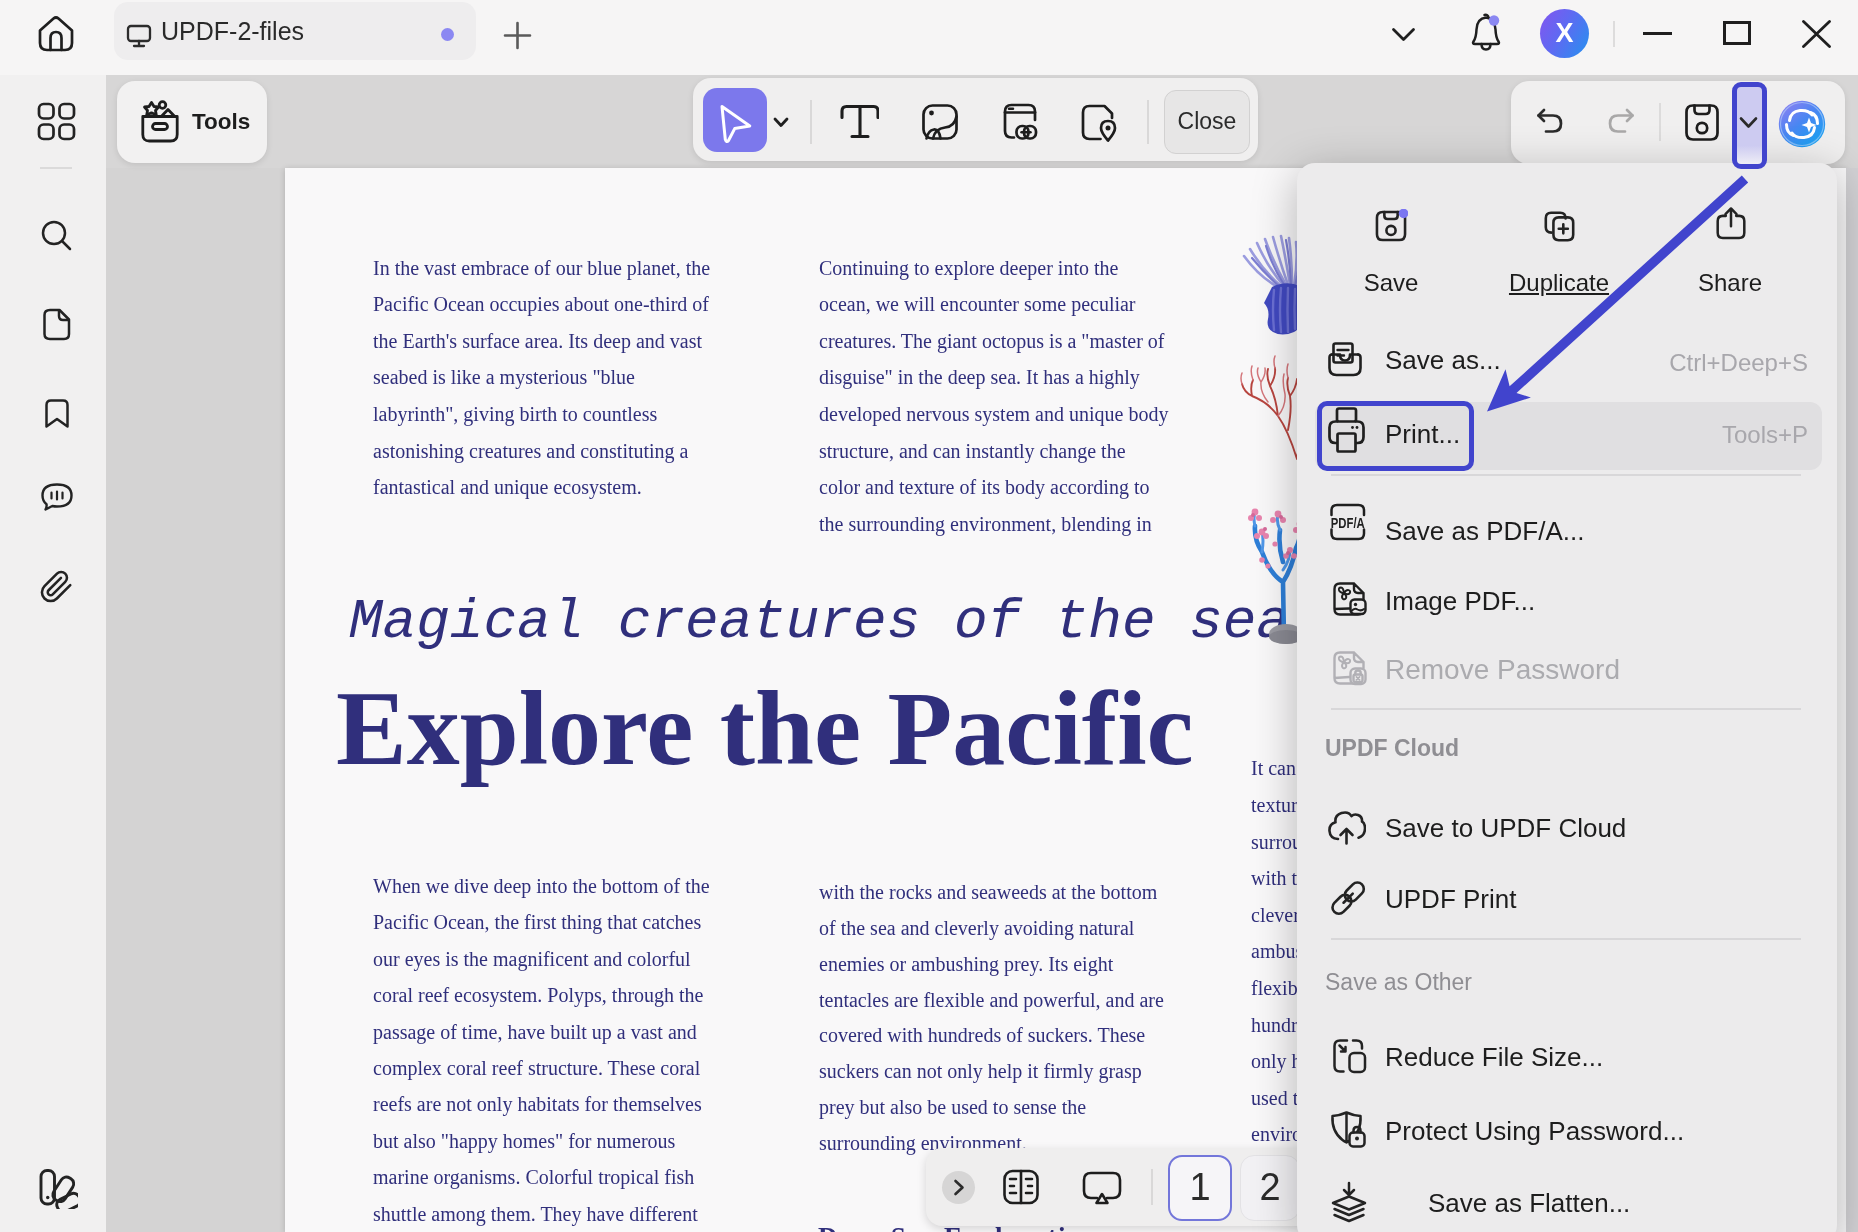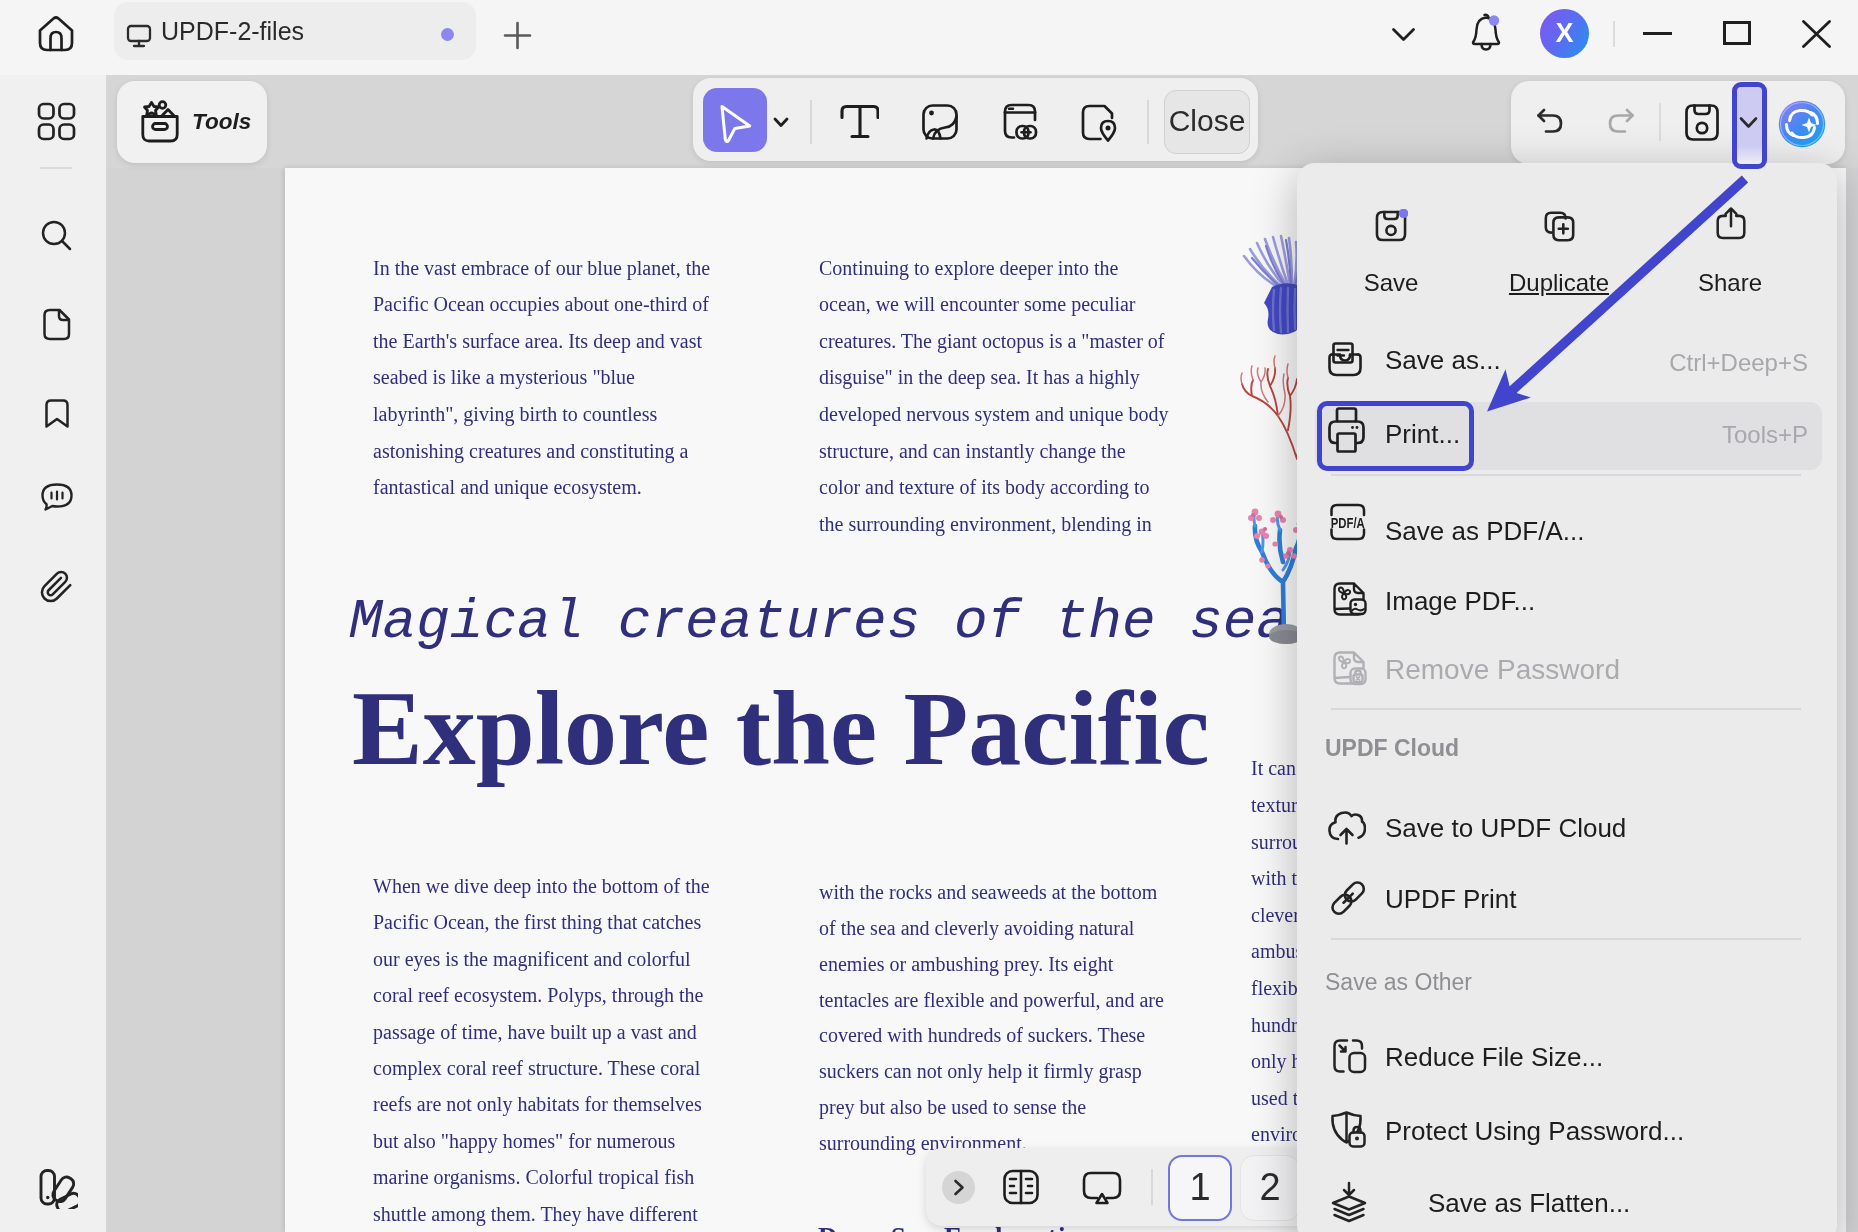--- a/index.html
+++ b/index.html
@@ -82,21 +82,21 @@
 </svg>
 
 <div class="abs" style="left:106px;top:75px;width:1752px;height:93px;background:#d7d6d6;"></div>
 <div class="abs" style="left:106px;top:168px;width:1752px;height:1064px;background:#d4d3d3;"></div>
 <div class="abs" style="left:285px;top:168px;width:1561px;height:1064px;background:#f9f8f9;box-shadow:0 1px 6px rgba(0,0,0,0.18);"></div>
 <div class="abs" style="left:1846px;top:168px;width:12px;height:1064px;background:#d2d1d4;"></div>
 
 <div class="abs serif" style="left:373px;top:249.8px;width:340px;font-size:20px;line-height:36.55px;">In the vast embrace of our blue planet, the<br>Pacific Ocean occupies about one-third of<br>the Earth's surface area. Its deep and vast<br>seabed is like a mysterious "blue<br>labyrinth", giving birth to countless<br>astonishing creatures and constituting a<br>fantastical and unique ecosystem.</div>
 <div class="abs serif" style="left:819px;top:249.8px;width:356px;font-size:20px;line-height:36.55px;">Continuing to explore deeper into the<br>ocean, we will encounter some peculiar<br>creatures. The giant octopus is a "master of<br>disguise" in the deep sea. It has a highly<br>developed nervous system and unique body<br>structure, and can instantly change the<br>color and texture of its body according to<br>the surrounding environment, blending in</div>
 <div class="abs serif" id="subtitle" style="left:349px;top:590px;font-size:56px;font-style:italic;white-space:nowrap;font-family:Liberation Mono, monospace;">Magical creatures of the sea.</div>
-<div class="abs serif" id="bigtitle" style="left:352px;top:668px;font-size:106px;font-weight:bold;white-space:nowrap;text-align:right;">Explore the Pacific</div>
+<div class="abs serif" id="bigtitle" style="left:336px;top:668px;font-size:106px;font-weight:bold;white-space:nowrap;text-align:right;">Explore the Pacific</div>
 <div class="abs serif" style="left:373px;top:868px;width:340px;font-size:20px;line-height:36.4px;">When we dive deep into the bottom of the<br>Pacific Ocean, the first thing that catches<br>our eyes is the magnificent and colorful<br>coral reef ecosystem. Polyps, through the<br>passage of time, have built up a vast and<br>complex coral reef structure. These coral<br>reefs are not only habitats for themselves<br>but also "happy homes" for numerous<br>marine organisms. Colorful tropical fish<br>shuttle among them. They have different</div>
 <div class="abs serif" style="left:819px;top:875.3px;width:356px;font-size:20px;line-height:35.8px;">with the rocks and seaweeds at the bottom<br>of the sea and cleverly avoiding natural<br>enemies or ambushing prey. Its eight<br>tentacles are flexible and powerful, and are<br>covered with hundreds of suckers. These<br>suckers can not only help it firmly grasp<br>prey but also be used to sense the<br>surrounding environment.</div>
 <div class="abs serif" style="left:1251px;top:750.4px;width:300px;font-size:20px;line-height:36.6px;">It can change<br>texture of its<br>surroundings<br>with the rock<br>cleverly avoid<br>ambushing p<br>flexible and s<br>hundreds of<br>only help it f<br>used to sense<br>environment</div>
 <div class="abs serif" style="left:818px;top:1221.5px;font-size:27px;font-weight:bold;letter-spacing:1.5px;white-space:nowrap;">Deep Sea Exploration</div>
 
 <svg class="abs" style="left:1240px;top:230px;" width="66" height="440" viewBox="0 0 66 440" fill="none">
   <g stroke="#9b9cdf" stroke-width="2.6" stroke-linecap="round">
     <path d="M40 58 Q20 48 4 26"></path>
       <path d="M42 57 Q24 42 10 19"></path>
       <path d="M44 56 Q28 38 17 13"></path>
@@ -165,21 +165,21 @@
 </svg>
 
 <div class="abs" style="left:117px;top:81px;width:150px;height:82px;border-radius:18px;background:#f2f1f1;box-shadow:0 2px 6px rgba(0,0,0,0.10);"></div>
 <svg class="abs" style="left:141px;top:99px;" width="38" height="45" viewBox="0 0 38 45" fill="none" stroke="#1d1d1d" stroke-width="2.8" stroke-linejoin="round" stroke-linecap="round">
   <path d="M10.5 3.5 L13 7.5 L17.5 8 L14.5 11.5 L15.3 16 L10.5 13.8 L5.7 16 L6.5 11.5 L3.5 8 L8 7.5 Z"></path>
   <circle cx="21.5" cy="6" r="3.3"></circle>
   <path d="M20.5 17.3 L27 10.5 L33.5 17.3"></path>
   <path d="M1.8 17.5 L36.2 17.5 L36.2 35.5 Q36.2 42 29.7 42 L8.3 42 Q1.8 42 1.8 35.5 Z"></path>
   <rect x="11.5" y="24.5" width="15" height="6" rx="3"></rect>
 </svg>
-<div class="abs" style="left:192px;top:81px;height:70px;line-height:82px;font-size:22.5px;font-weight:bold;color:#1d1d1d;font-style:italic;">Tools</div>
+<div class="abs" style="left:192px;top:81px;height:70px;line-height:82px;font-size:22.5px;font-weight:bold;color:#1d1d1d;">Tools</div>
 
 <div class="abs" style="left:693px;top:78px;width:565px;height:83px;border-radius:18px;background:#f0efef;box-shadow:0 2px 6px rgba(0,0,0,0.10);"></div>
 <div class="abs" style="left:703px;top:88px;width:64px;height:64px;border-radius:14px;background:#7c78ec;"></div>
 <svg class="abs" style="left:716px;top:102px;" width="40" height="44" viewBox="0 0 40 44" fill="none" stroke="#fff" stroke-width="3" stroke-linejoin="round">
   <path d="M6 4.6 L33.8 24 L18.7 26.6 L12.5 38.5 Q10.5 41 9.3 37.5 Z"></path>
 </svg>
 <svg class="abs" style="left:773px;top:117px;" width="16" height="11" viewBox="0 0 16 11" fill="none" stroke="#1f1f1f" stroke-width="2.8" stroke-linecap="round" stroke-linejoin="round">
   <path d="M2 2 L8 8.5 L14 2"></path>
 </svg>
 <div class="abs" style="left:810px;top:100px;width:2px;height:44px;background:#d9d8d8;"></div>
@@ -201,21 +201,21 @@
   <rect x="22" y="24" width="12" height="12.5" rx="5.5"></rect>
   <path d="M19.5 30.2 L28.5 30.2" stroke-width="2.5"></path>
 </svg>
 <svg class="abs" style="left:1080px;top:103px;" width="38" height="40" viewBox="0 0 38 40" fill="none" stroke="#1d1d1d" stroke-width="2.7" stroke-linejoin="round" stroke-linecap="round">
   <path d="M20.5 36 L9.5 36 Q3 36 3 29.5 L3 9.5 Q3 3 9.5 3 L24.5 3 L32 10.5 L32 15"></path>
   <path d="M28 18 Q35 18 35 25 Q35 29.5 28 37.5 Q21 29.5 21 25 Q21 18 28 18 Z"></path>
   <circle cx="28" cy="25" r="2.5" fill="#1d1d1d" stroke="none"></circle>
 </svg>
 <div class="abs" style="left:1147px;top:100px;width:2px;height:44px;background:#d9d8d8;"></div>
 <div class="abs" style="left:1164px;top:90px;width:86px;height:64px;border-radius:12px;background:#e7e6e6;border:1px solid #d2d1d1;"></div>
-<div class="abs" style="left:1164px;top:90px;width:86px;height:48px;line-height:62px;text-align:center;font-size:30px;color:#2b2b2b;">Close</div>
+<div class="abs" style="left:1164px;top:90px;width:86px;height:48px;line-height:62px;text-align:center;font-size:23px;color:#2b2b2b;">Close</div>
 
 <div class="abs" style="left:1511px;top:81px;width:334px;height:83px;border-radius:18px;background:#f0efef;box-shadow:0 2px 6px rgba(0,0,0,0.10);"></div>
 <svg class="abs" style="left:1536px;top:108px;" width="27" height="28" viewBox="0 0 27 28" fill="none" stroke="#2b2b2b" stroke-width="2.7" stroke-linecap="round" stroke-linejoin="round">
   <path d="M8 2 L2.5 7.5 L8 13"></path>
   <path d="M2.5 7.5 L17 7.5 Q25 7.5 25 15.5 Q25 23.5 17 23.5 L10 23.5"></path>
 </svg>
 <svg class="abs" style="left:1608px;top:108px;" width="27" height="28" viewBox="0 0 27 28" fill="none" stroke="#a9a8a8" stroke-width="2.7" stroke-linecap="round" stroke-linejoin="round">
   <path d="M19 2 L24.5 7.5 L19 13"></path>
   <path d="M24.5 7.5 L10 7.5 Q2 7.5 2 15.5 Q2 23.5 10 23.5 L17 23.5"></path>
 </svg>

